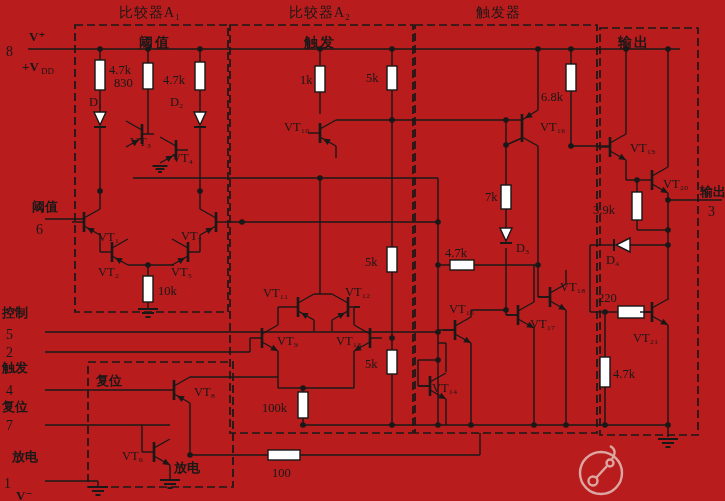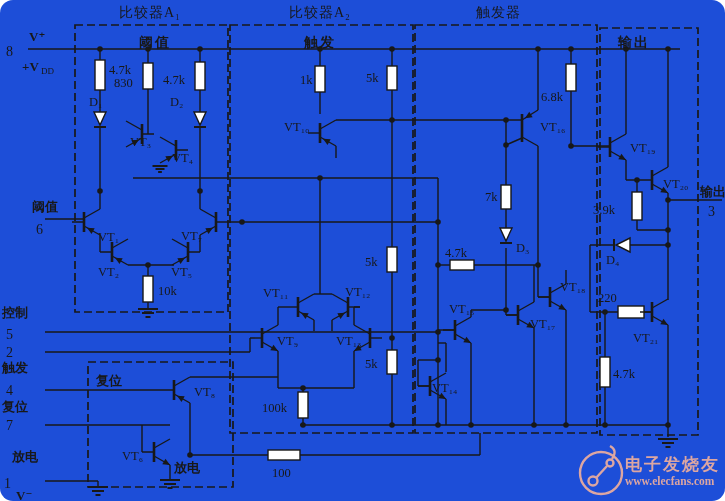--- a/index.html
+++ b/index.html
@@ -1,17 +1,17 @@
 <!DOCTYPE html>
 <html><head>
 <meta charset="utf-8">
 <style>
   html,body{margin:0;padding:0;background:#ffffff;}
-  .stage{position:relative;width:725px;height:501px;background:#1d4ed8;overflow:hidden;
-         font-family:"Liberation Serif","DejaVu Serif",serif;border-radius:13px;}
+  .stage{position:relative;width:725px;height:501px;background:#b91c1c;overflow:hidden;
+         font-family:"Liberation Serif","DejaVu Serif",serif;}
   svg text{fill:#181818;font-family:"Liberation Serif","DejaVu Serif",serif;}
   text.hdr{font-size:14px;letter-spacing:1px;}
   text.bus{font-size:14px;font-weight:bold;letter-spacing:2px;}
   text.pin{font-size:13px;font-weight:bold;}
   text.num{font-size:14px;}
   text.val{font-size:12.5px;}
   text.dev{font-size:12.5px;}
   text.sub{font-size:9px;}
   .wm-text{position:absolute;left:625px;top:456px;color:#dca6a2;line-height:1.1;}
   .wm-brand{font-size:17px;font-weight:bold;letter-spacing:2px;}
@@ -403,17 +403,13 @@
 
   <g stroke="#dca6a2" fill="none" stroke-width="2.4">
     <circle cx="601" cy="473" r="21"></circle>
     <circle cx="593" cy="481" r="4.5"></circle>
     <circle cx="610" cy="463" r="3.5"></circle>
     <path d="M596,478 L607,466"></path>
     <path d="M612,459 Q618,450 610,446"></path>
   </g>
 </svg>
 
-<div class="wm-text">
-  <div class="wm-brand">电子发烧友</div>
-  <div class="wm-site">www.elecfans.com</div>
 </div>
-</div>
 
 </body></html>

